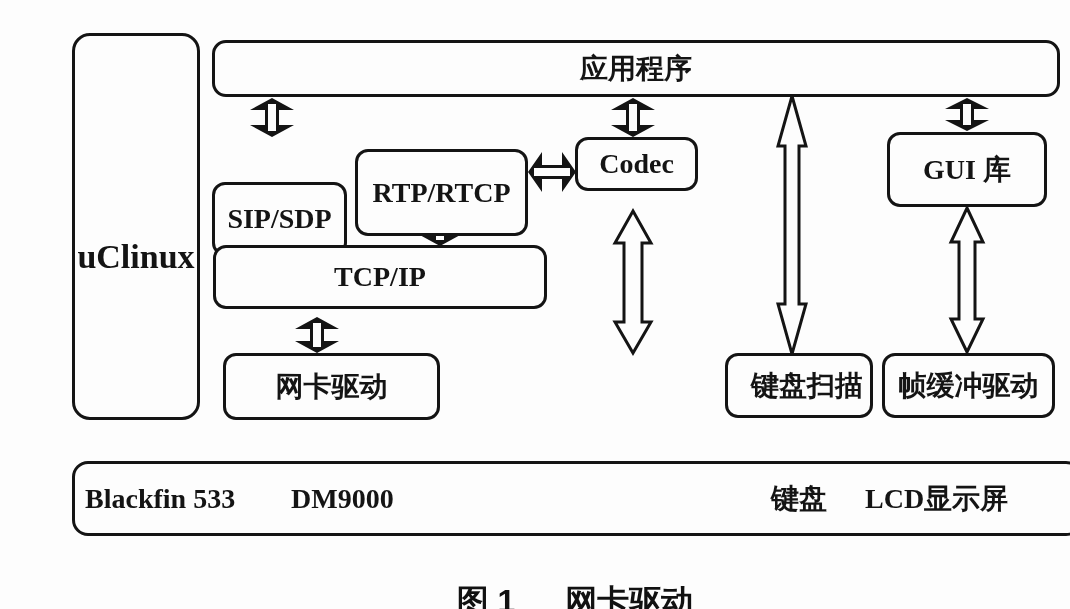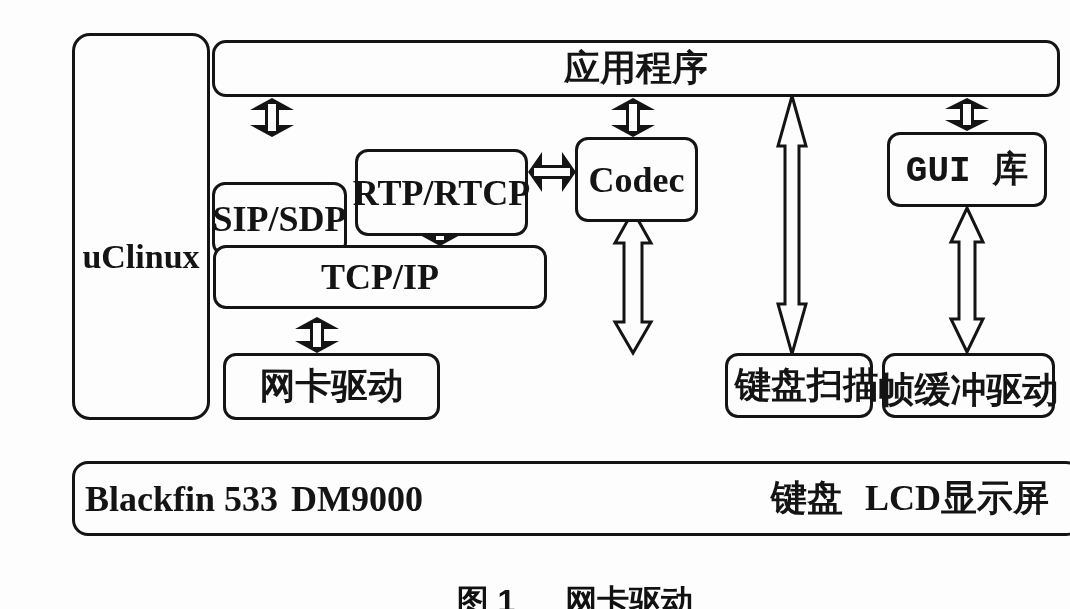--- a/index.html
+++ b/index.html
@@ -14,41 +14,41 @@
   }
   .box {
     position: absolute;
     box-sizing: border-box;
     border: 3px solid #141414;
     border-radius: 13px;
     background: #fdfdfd;
     display: flex;
     align-items: center;
     justify-content: center;
-    font-size: 36px;
+    font-size: 28px;
     font-weight: 600;
     white-space: nowrap;
     z-index: 2;
   }
   #arrow-layer {
     position: absolute;
     left: 0; top: 0;
     z-index: 1;
   }
-  .os-box        { left: 72px;  top: 33px;  width: 138px; height: 387px; border-radius: 18px; font-size: 34px; padding-top: 60px; }
+  .os-box        { left: 72px;  top: 33px;  width: 128px; height: 387px; border-radius: 18px; font-size: 34px; padding-top: 60px; }
   .app-box       { left: 212px; top: 40px;  width: 848px; height: 57px;  border-radius: 14px; }
   .sip-box       { left: 212px; top: 138px; width: 135px; height: 74px; margin-top: 44px; }
   .rtp-box       { left: 355px; top: 149px; width: 173px; height: 87px; }
-  .codec-box     { left: 575px; top: 137px; width: 123px; height: 85px; }
-  .gui-box       { left: 887px; top: 132px; width: 160px; height: 75px; font-family: Liberation Mono, monospace; }
+  .codec-box     { left: 575px; top: 137px; width: 123px; height: 54px; }
+  .gui-box       { left: 887px; top: 132px; width: 160px; height: 75px; }
   .tcp-box       { left: 213px; top: 245px; width: 334px; height: 64px; }
   .net-box       { left: 223px; top: 353px; width: 217px; height: 67px; }
   .sound-box     { left: 563px; top: 354px; width: 149px; height: 65px; }
   .keyscan-box   { left: 725px; top: 353px; width: 148px; height: 65px; padding-left: 16px; }
-  .frame-box     { left: 882px; top: 353px; width: 173px; height: 65px; align-items: flex-end; }
+  .frame-box     { left: 882px; top: 353px; width: 173px; height: 65px; }
   .hw-bar {
     left: 72px; top: 461px; width: 1010px; height: 75px;
     border-radius: 16px;
     justify-content: flex-start;
   }
   .hw-item { position: absolute; top: 0; height: 100%; display: flex; align-items: center; }
   .hw-cpu      { left: 10px;  }
   .hw-ethernet { left: 216px; }
   .hw-audio    { left: 481px; }
   .hw-keyboard { left: 696px; }

